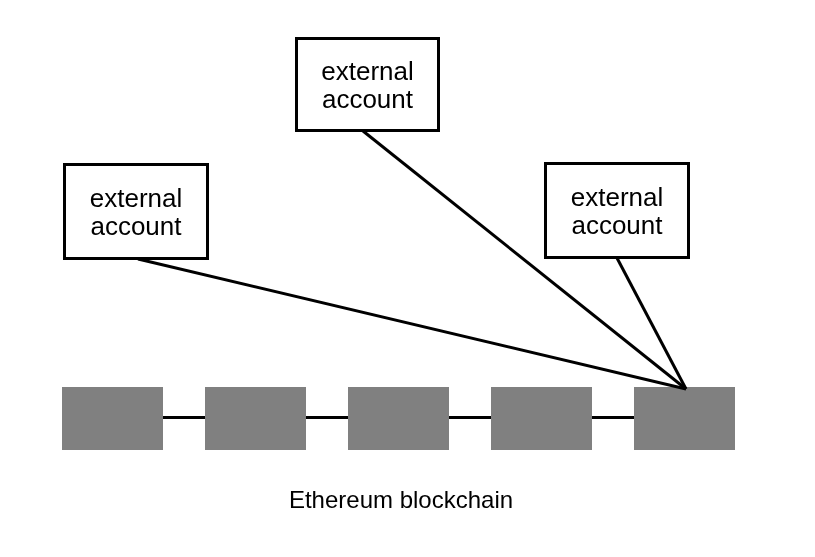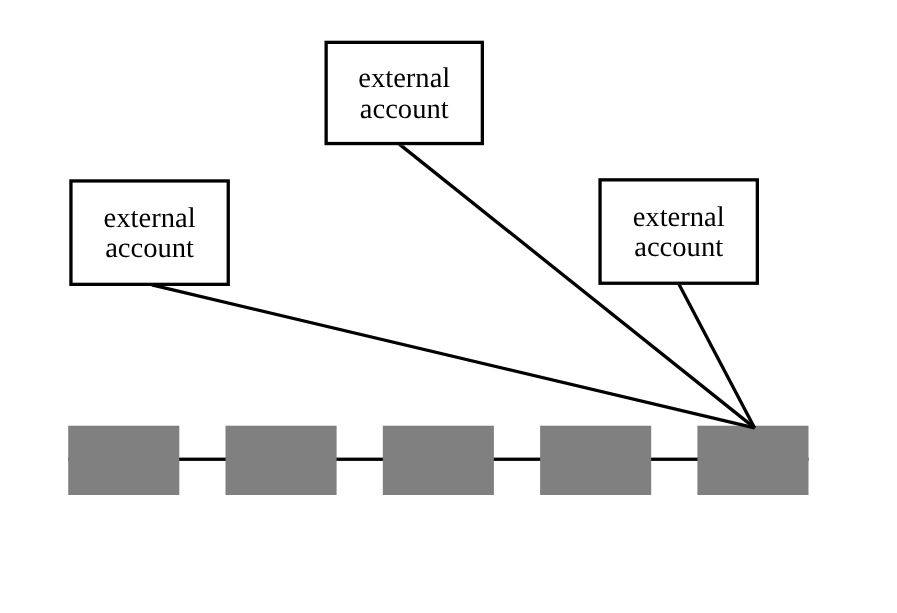--- a/index.html
+++ b/index.html
@@ -63,21 +63,20 @@
   }
   
   .account-box {
     position: absolute;
     background: var(--background);
     border: 3px solid var(--box-border);
     display: flex;
     align-items: center;
     justify-content: center;
     z-index: 3;
-    font-family: Liberation Serif, serif;
   }
   .account-box .account-label {
     display: inline-block;
     max-width: 120px;
     text-align: center;
     font-size: 26px;
     line-height: 28px;
     color: var(--text);
   }
   .account-top   { left: 295px; top: 37px;  width: 145px; height: 95px; }
@@ -120,14 +119,15 @@
   </div>
 
   <div class="account-box account-left">
     <span class="account-label">external account</span>
   </div>
 
   <div class="account-box account-right">
     <span class="account-label">external account</span>
   </div>
 
+  <div class="caption">Ethereum blockchain</div>
 
 </div>
 
 </body></html>

